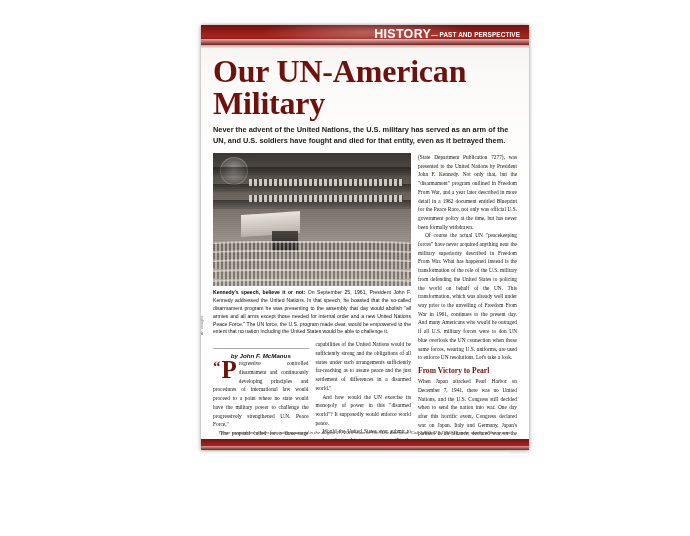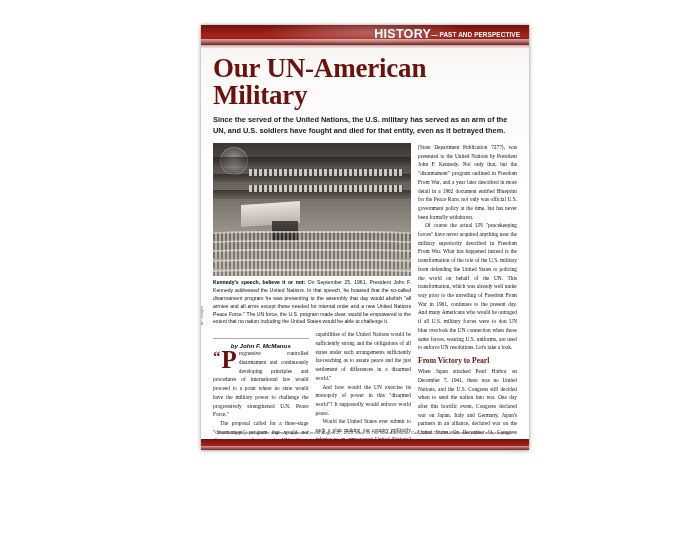--- a/index.html
+++ b/index.html
@@ -83,21 +83,21 @@
   .banner-rule {
     height: 3px;
     background: linear-gradient(180deg,#c9a6a2,#f0e6e4);
   }
 
   
   .headline {
     margin: 7px 12px 0 12px;
     font-family: "Liberation Serif", serif;
     font-weight: bold;
-    font-size: 27px;
+    font-size: 32px;
     line-height: 1.0;
     color: #6d110d;
     letter-spacing: -0.2px;
   }
   .deck {
     margin: 6px 12px 0 12px;
     font-family: "Liberation Sans", sans-serif;
     font-size: 7.4px;
     line-height: 1.42;
     color: #1b1b1b;
@@ -320,21 +320,21 @@
     <div class="banner">
       <div class="banner-sheen"></div>
       <div class="kicker">
         <span class="kicker-main">HISTORY</span>
         <span class="kicker-sub">— PAST AND PERSPECTIVE</span>
       </div>
     </div>
     <div class="banner-rule"></div>
 
     <h1 class="headline">Our UN-American Military</h1>
-    <div class="deck">Since the served of the United Nations, the U.S. military has served as an arm of the UN, and U.S. soldiers have fought and died for that entity, even as it betrayed them.</div>
+    <div class="deck">Never the advent of the United Nations, the U.S. military has served as an arm of the UN, and U.S. soldiers have fought and died for that entity, even as it betrayed them.</div>
 
     <div class="body-zone">
 
       <div class="col col-wide2">
 
         <div class="photo-block">
           <div class="photo">
             <div class="un-emblem"></div>
             <div class="wall-band wb1"></div>
             <div class="wall-band wb2"></div>

